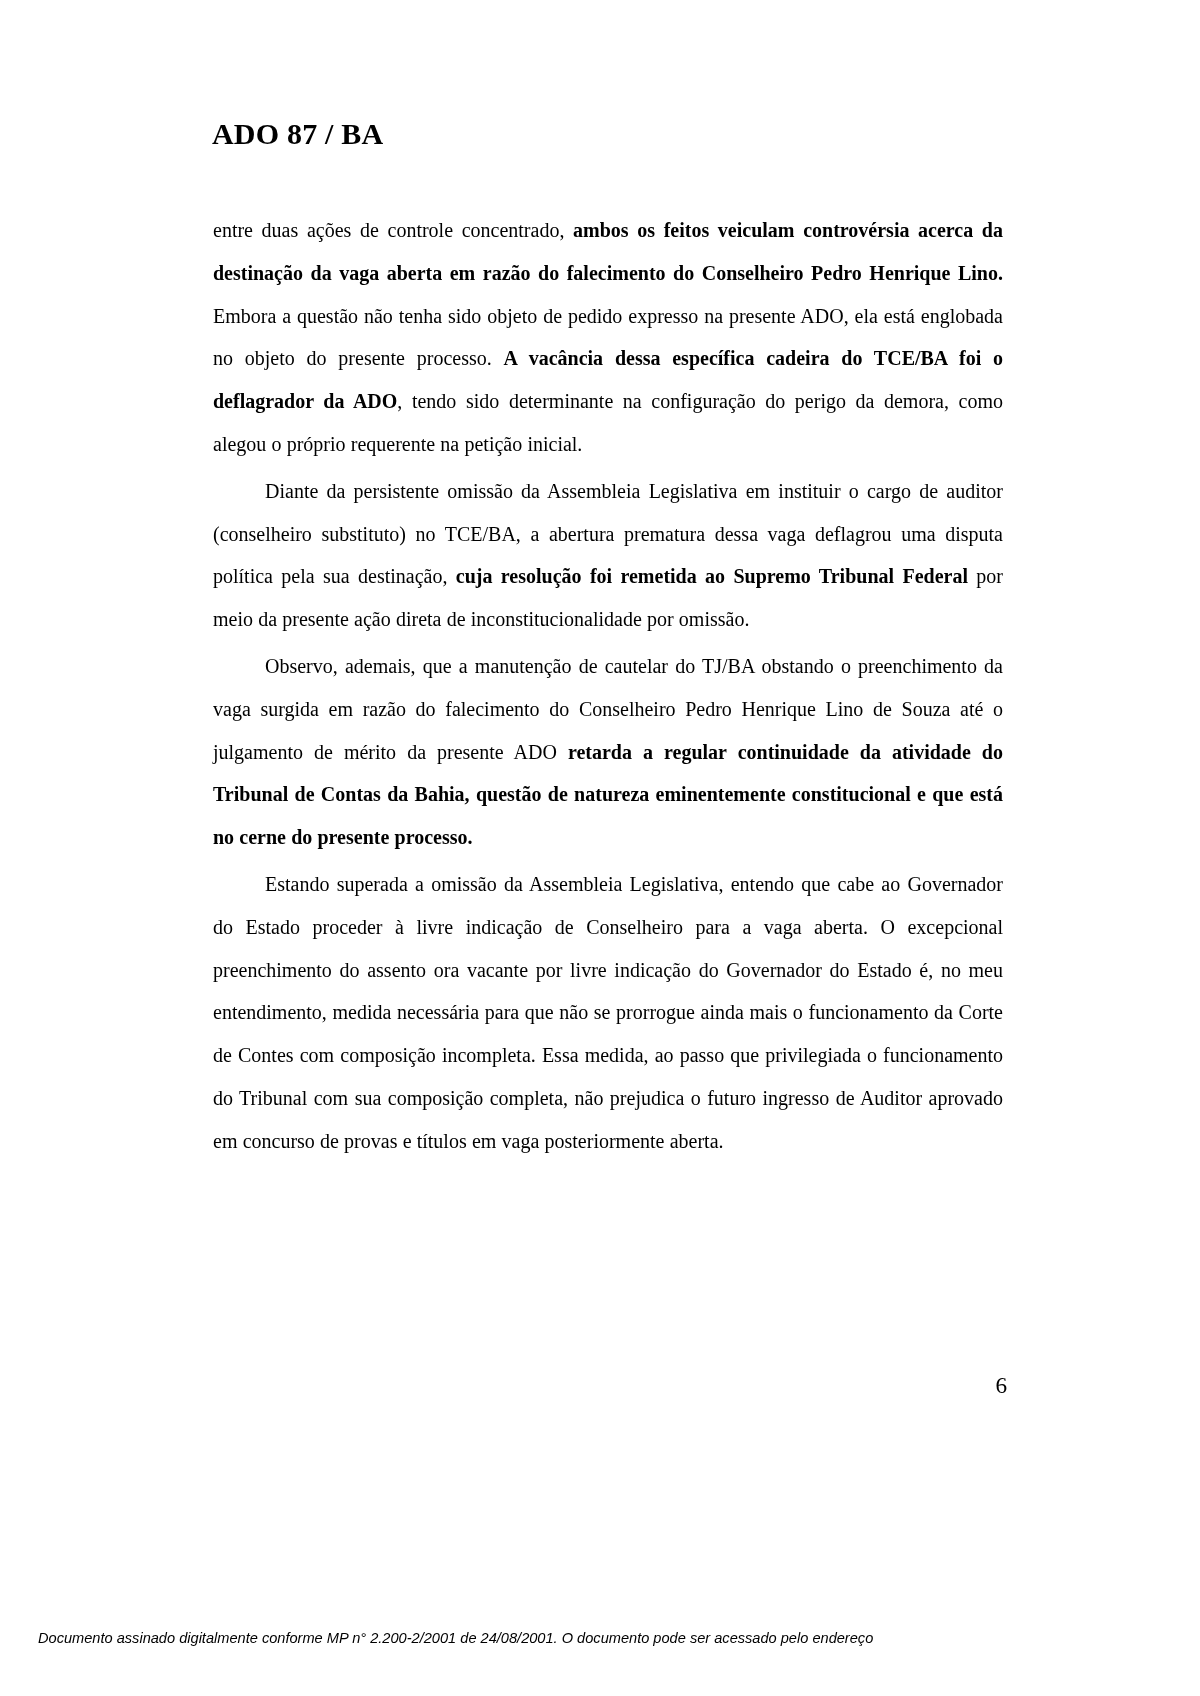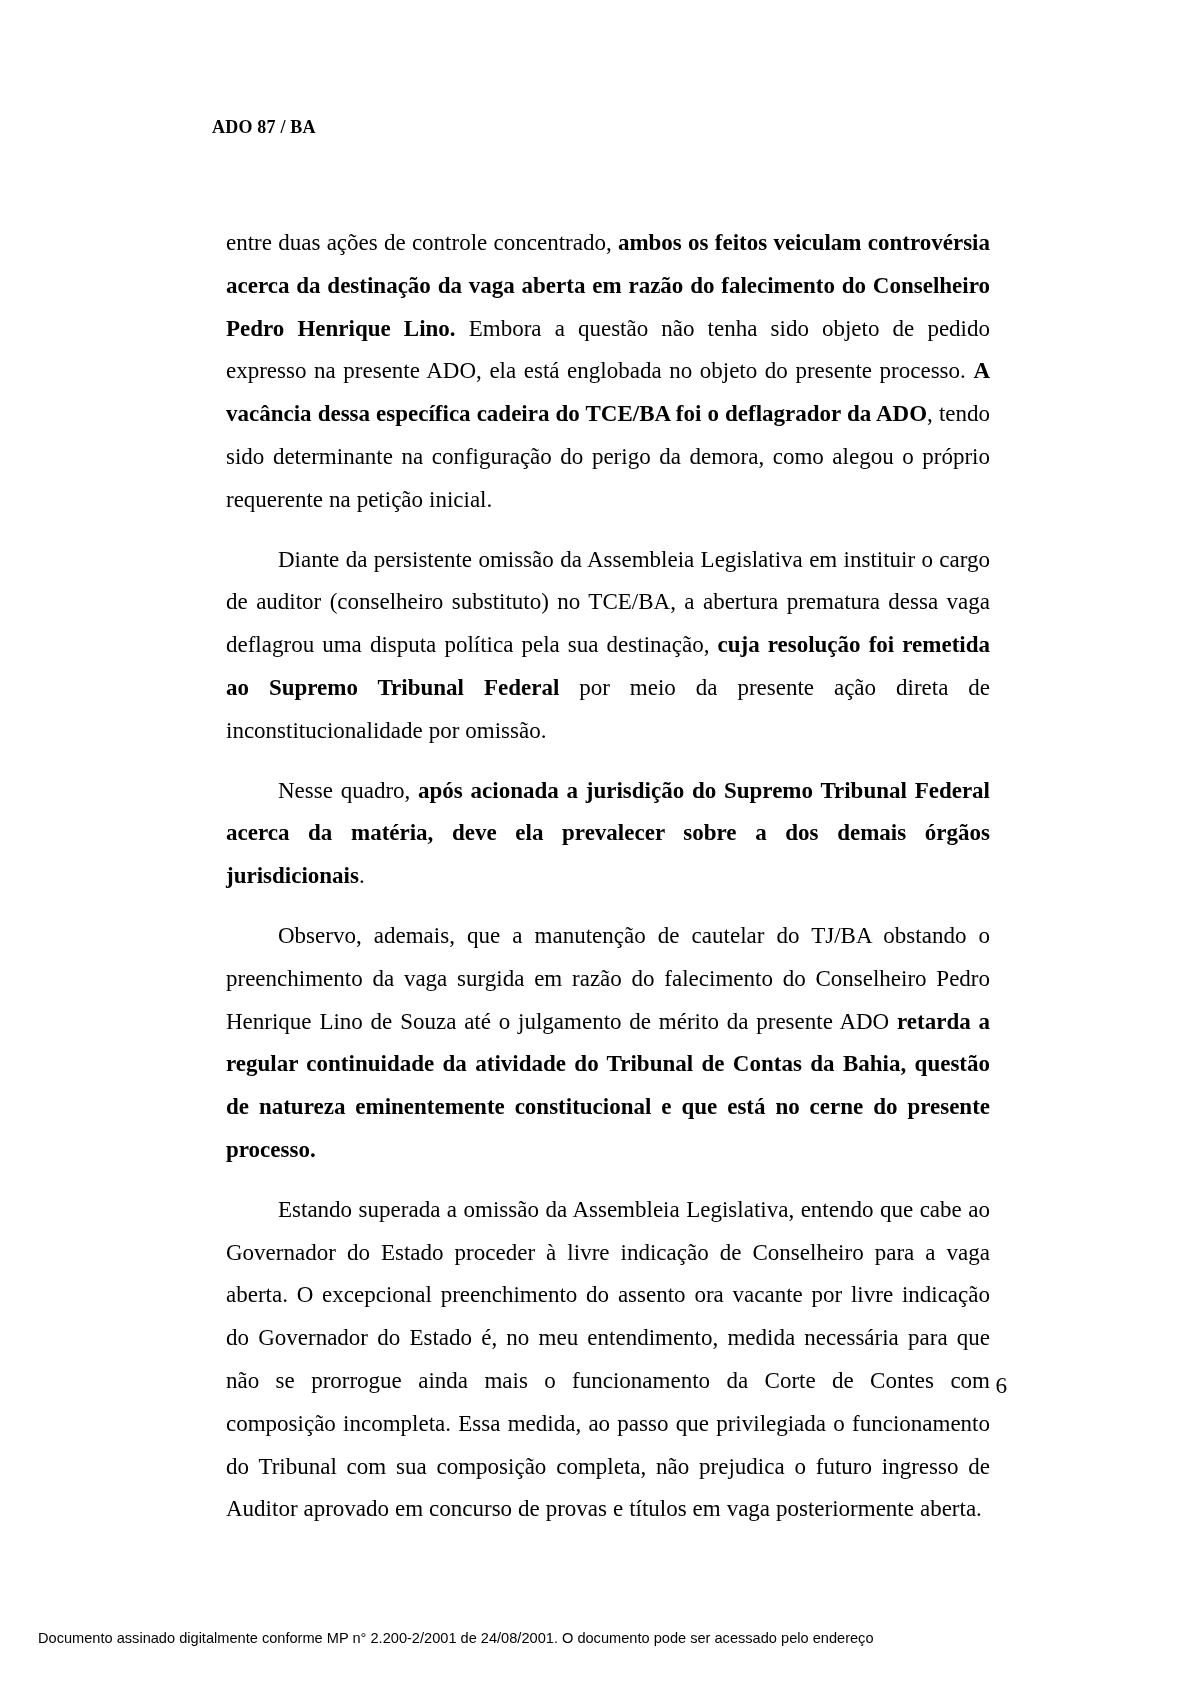--- a/index.html
+++ b/index.html
@@ -22,38 +22,38 @@
     background: #ffffff;
   }
 
   
   .doc-header {
     position: absolute;
     left: 212px;
     top: 117px;
     font-family: "Liberation Serif", "DejaVu Serif", serif;
     font-weight: bold;
-    font-size: 18px;
+    font-size: 30px;
     letter-spacing: 0.2px;
     white-space: nowrap;
   }
 
   
   .body-column {
     position: absolute;
     left: 209px;
     top: 205px;
     width: 798px;
   }
 
   .para {
-    margin: 17px;
+    margin: 4px;
     text-align: justify;
     text-justify: inter-word;
-    font-size: 23px;
+    font-size: 20px;
     line-height: 42.8px;
     word-spacing: 0.2px;
     hyphens: none;
   }
 
   .para.indent {
     text-indent: 52px;
   }
 
   .para b,
@@ -76,37 +76,37 @@
   .footer {
     position: absolute;
     left: 38px;
     top: 1628px;
     width: 1124px;
     font-family: "Liberation Sans", "DejaVu Sans", sans-serif;
     font-size: 14.6px;
     line-height: 20.5px;
     color: #000000;
     white-space: nowrap;
+    font-style: italic;
   }
   .footer-line {
     display: block;
   }
 </style>
 </head>
 <body>
 
 <div class="page">
 
   <div class="doc-header">ADO 87 / BA</div>
 
   <div class="body-column">
 
   <p class="para"><span>entre duas ações de controle concentrado, </span><b>ambos os feitos veiculam controvérsia acerca da destinação da vaga aberta em razão do falecimento do Conselheiro Pedro Henrique Lino.</b><span> Embora a questão não tenha sido objeto de pedido expresso na presente ADO, ela está englobada no objeto do presente processo. </span><b>A vacância dessa específica cadeira do TCE/BA foi o deflagrador da ADO</b><span>, tendo sido determinante na configuração do perigo da demora, como alegou o próprio requerente na petição inicial.</span></p>
       <p class="para indent"><span>Diante da persistente omissão da Assembleia Legislativa em instituir o cargo de auditor (conselheiro substituto) no TCE/BA, a abertura prematura dessa vaga deflagrou uma disputa política pela sua destinação, </span><b>cuja resolução foi remetida ao Supremo Tribunal Federal</b><span> por meio da presente ação direta de inconstitucionalidade por omissão.</span></p>
-      <p class="para indent"><span>Nesse quadro, </span><b>após acionada a jurisdição do Supremo Tribunal Federal acerca da matéria, deve ela prevalecer sobre a dos demais órgãos jurisdicionais</b><span>.</span></p>
       <p class="para indent"><span>Observo, ademais, que a manutenção de cautelar do TJ/BA obstando o preenchimento da vaga surgida em razão do falecimento do Conselheiro Pedro Henrique Lino de Souza até o julgamento de mérito da presente ADO </span><b>retarda a regular continuidade da atividade do Tribunal de Contas da Bahia, questão de natureza eminentemente constitucional e que está no cerne do presente processo.</b></p>
       <p class="para indent"><span>Estando superada a omissão da Assembleia Legislativa, entendo que cabe ao Governador do Estado proceder à livre indicação de Conselheiro para a vaga aberta. O excepcional preenchimento do assento ora vacante por livre indicação do Governador do Estado é, no meu entendimento, medida necessária para que não se prorrogue ainda mais o funcionamento da Corte de Contes com composição incompleta. Essa medida, ao passo que privilegiada o funcionamento do Tribunal com sua composição completa, não prejudica o futuro ingresso de Auditor aprovado em concurso de provas e títulos em vaga posteriormente aberta.</span></p>
     </div>
 
   <div class="page-number">6</div>
 
   <div class="footer">
     <span class="footer-line">Documento assinado digitalmente conforme MP n° 2.200-2/2001 de 24/08/2001. O documento pode ser acessado pelo endereço</span>
   </div>
 

